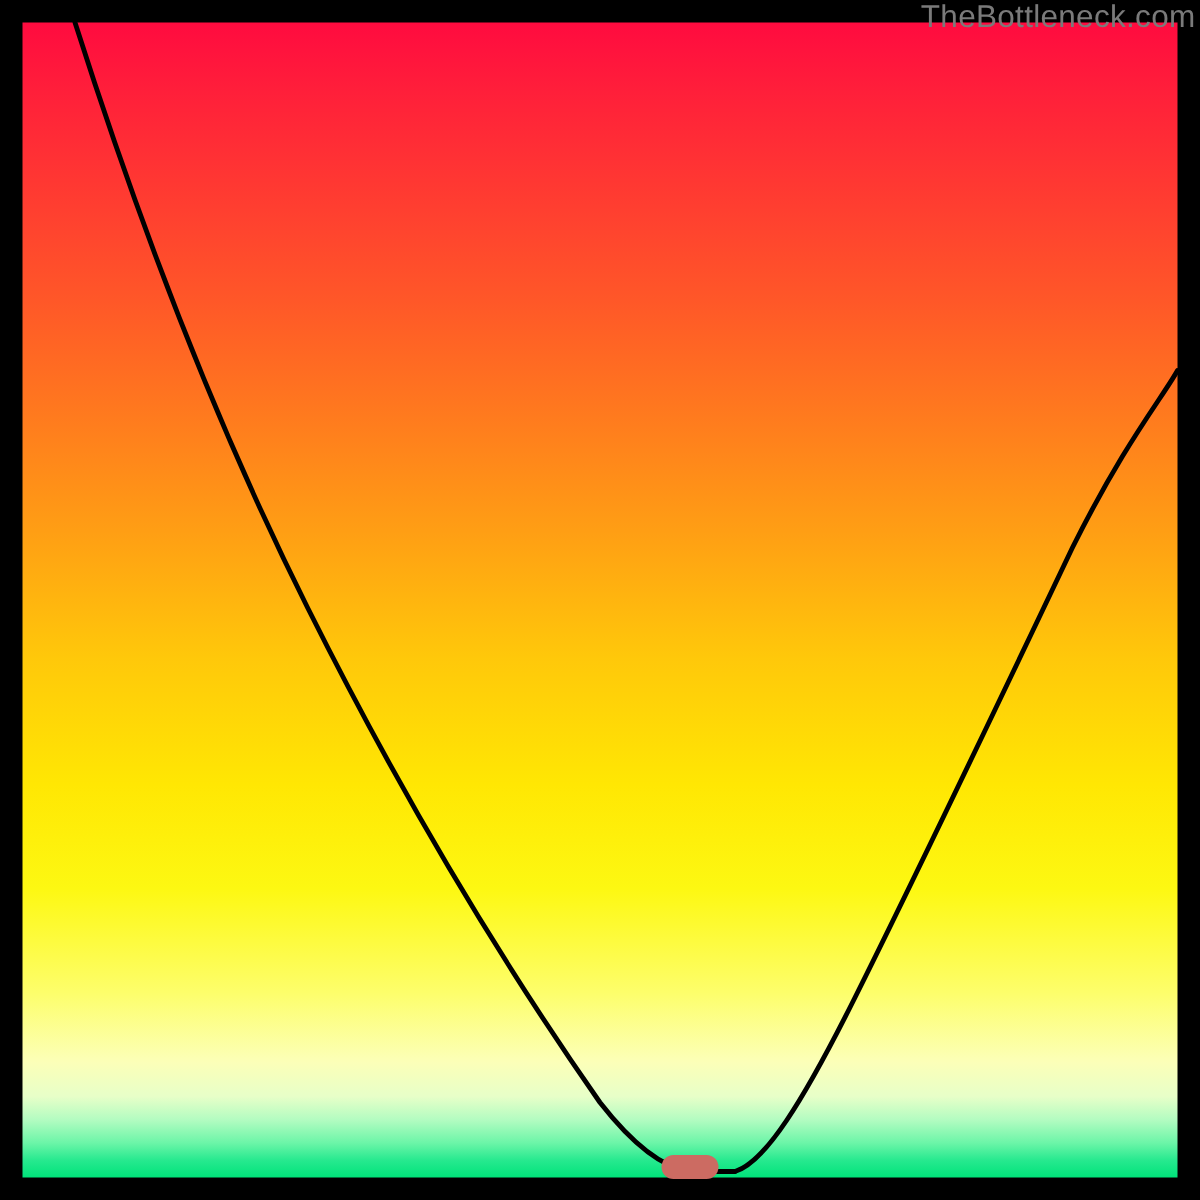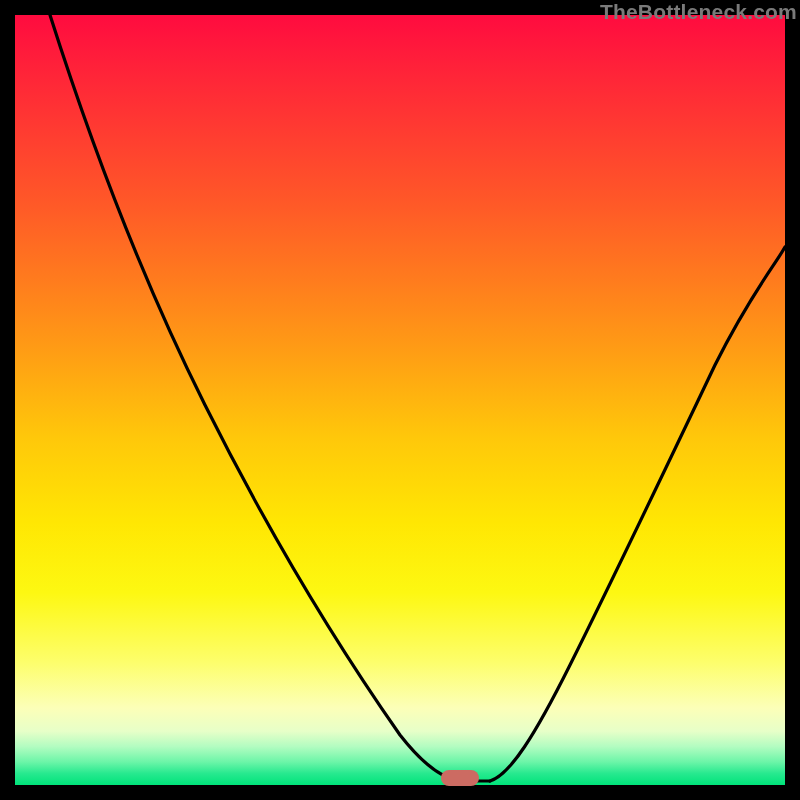--- a/index.html
+++ b/index.html
@@ -44,21 +44,21 @@
       #27e98f 98.5%,
       #00e37a 100%
     );
   }
   .watermark {
     position: absolute;
     top: -15px;
     right: -12px;
     color: #7a7a7a;
     font-size: 21px;
-    font-weight: 700;
+    font-weight: 400;
     letter-spacing: 0.2px;
     user-select: none;
   }
   svg.curve {
     position: absolute;
     left: 0;
     top: 0;
     width: 770px;
     height: 770px;
     overflow: visible;

